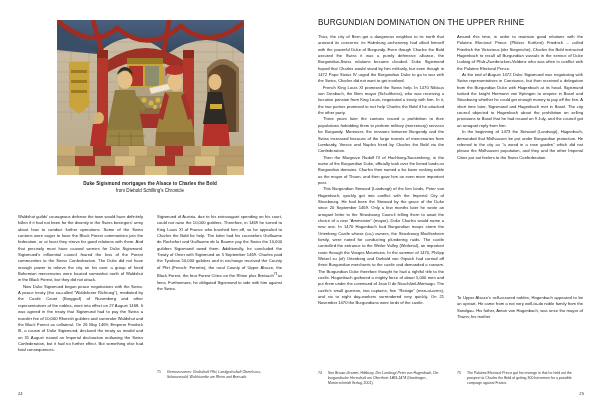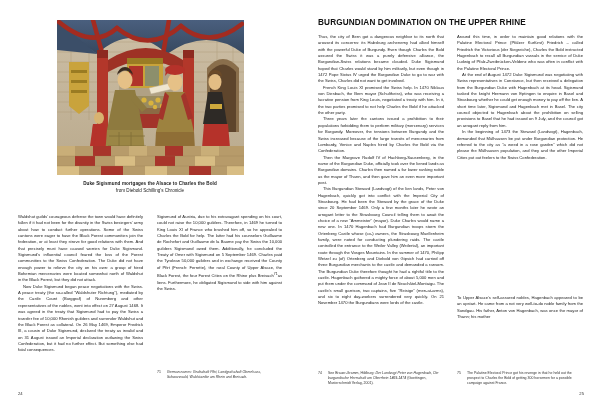--- a/index.html
+++ b/index.html
@@ -37,21 +37,21 @@
   .fn-num{width:7px;flex:none;text-align:left;}
   .fn-txt{flex:1;font-style:italic;}
   .fn-txt.plain{font-style:normal;}
   .folio{position:absolute;font-size:4.2px;color:#333;}
   .folio-left{left:18px;top:391px;}
   .folio-right{right:16px;top:391px;}
 
   
   .rp-title{
     position:absolute;left:18px;top:18px;width:266px;
-    font-size:8.2px;font-weight:bold;letter-spacing:.15px;color:#111;
+    font-size:8.2px;font-weight:normal;letter-spacing:.15px;color:#111;
   }
   .rcols{position:absolute;left:18px;top:34px;width:266px;display:flex;gap:13px;}
   .rcol{width:126px;}
 
   .rfootnotes{position:absolute;left:18px;top:371px;width:266px;display:flex;gap:13px;}
   .rfn-col{width:126px;}
 
   .ital{font-style:italic;}
 </style>
 </head>

